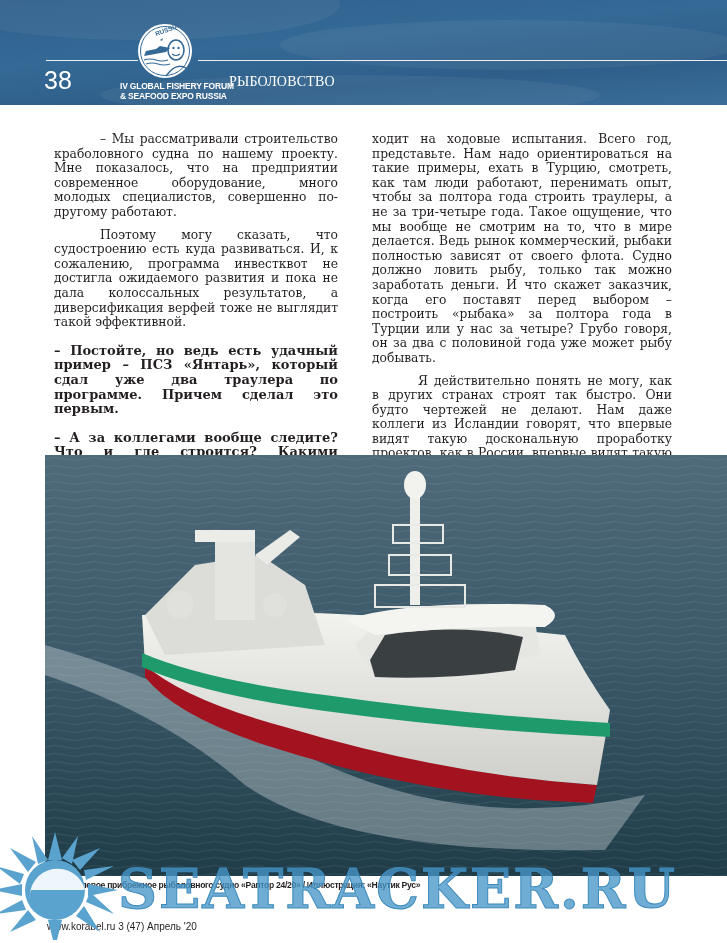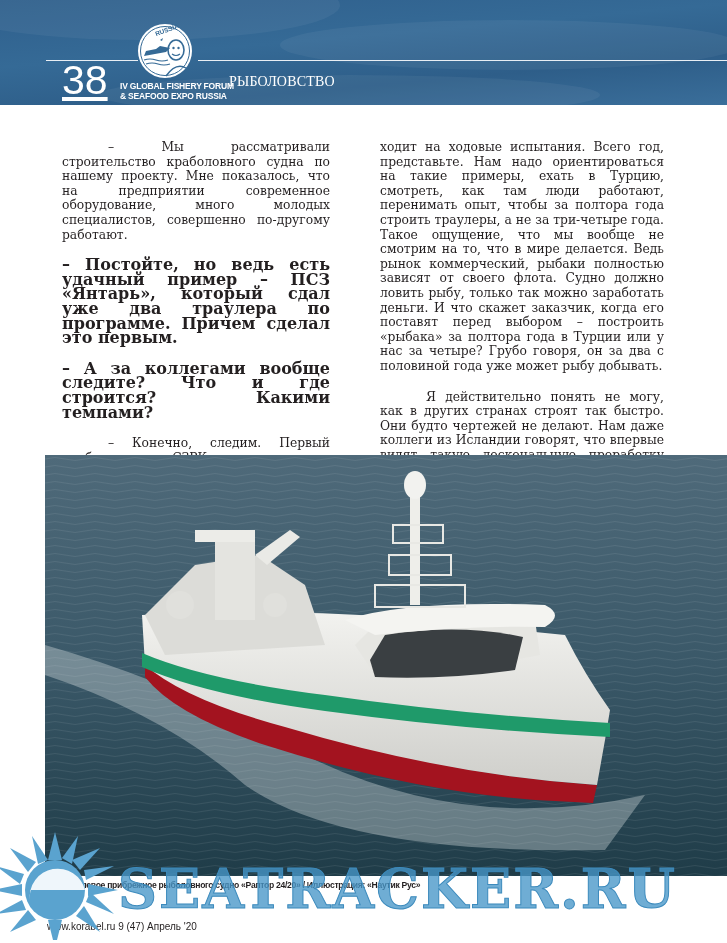--- a/index.html
+++ b/index.html
@@ -1,28 +1,28 @@
 <!DOCTYPE html>
 <html><head>
 <meta charset="utf-8">
 <style>
   html,body{margin:0;padding:0;}
   body{width:727px;height:943px;position:relative;overflow:hidden;background:#ffffff;font-family:"DejaVu Serif","Liberation Serif",serif;color:#231f20;}
   .header{position:absolute;left:0;top:0;width:727px;height:105px;background:linear-gradient(175deg,#2f5f8c 0%,#356a96 40%,#2e5e89 70%,#3a6e9a 100%);overflow:hidden;}
   .header .wave{position:absolute;border-radius:50%;background:rgba(255,255,255,0.05);}
   .header-line{position:absolute;top:60px;height:1px;background:#e8eef4;}
-  .page-number{position:absolute;left:62px;top:63px;font-family:"Liberation Sans",sans-serif;font-size:41px;color:#ffffff;letter-spacing:0px;line-height:34px;text-decoration:underline;}
+  .page-number{position:absolute;left:44px;top:63px;font-family:"Liberation Sans",sans-serif;font-size:25px;color:#ffffff;letter-spacing:0px;line-height:34px;}
   .logo{position:absolute;left:120px;top:22px;width:94px;height:82px;}
   .logo-badge{position:absolute;left:16px;top:0;width:58px;height:58px;}
   .logo-text{position:absolute;left:0;top:60px;width:94px;font-family:"Liberation Sans",sans-serif;font-weight:bold;font-size:8.5px;line-height:9.5px;color:#ffffff;text-align:left;letter-spacing:-0.2px;white-space:nowrap;}
   .section-title{position:absolute;left:229px;top:74px;font-family:Liberation Serif, serif;font-size:14px;color:#ffffff;letter-spacing:0.2px;}
   .col{position:absolute;font-size:12.3px;line-height:14.6px;text-align:justify;}
-  .col p{margin:16px;}
+  .col p{margin:8px;}
   .col .ind{text-indent:46px;}
-  .col .q{font-weight:bold;margin-top:14px;font-size:16px;}
+  .col .q{font-weight:bold;margin-top:14px;font-size:13px;}
   .col-left{left:46px;top:124px;width:300px;}
   .col-right{left:364px;top:124px;width:316px;}
   .photo{position:absolute;left:45px;top:455px;width:682px;height:421px;overflow:hidden;background:#2d4a5a;}
   .photo svg{display:block;}
   .caption{position:absolute;left:47px;top:880px;font-family:"Liberation Sans",sans-serif;font-weight:bold;font-size:8.6px;color:#231f20;letter-spacing:-0.3px;white-space:nowrap;}
   .footer{position:absolute;left:47px;top:921px;font-family:"Liberation Sans",sans-serif;font-size:10px;color:#231f20;white-space:nowrap;}
   .footer b{font-weight:normal;}
   .watermark{position:absolute;left:0;top:830px;width:727px;height:110px;pointer-events:none;}
   .watermark-text{position:absolute;left:118px;top:29px;font-family:"DejaVu Serif",serif;font-weight:bold;font-size:54px;letter-spacing:2px;color:rgba(70,150,200,0.78);-webkit-text-stroke:1px #3d8bbd;white-space:nowrap;line-height:60px;text-align:center;}
 </style>
@@ -59,20 +59,21 @@
       <div>IV GLOBAL FISHERY FORUM</div>
       <div>&amp; SEAFOOD EXPO RUSSIA</div>
     </div>
   </div>
 
   <div class="section-title">РЫБОЛОВСТВО</div>
 </div>
 
 <div class="col col-left">
   <p class="ind">– Мы рассматривали строительство краболовного судна по нашему проекту. Мне показалось, что на предприятии современное оборудование, много молодых специалистов, совершенно по-другому работают.</p>
+  <p class="ind">Поэтому могу сказать, что судостроению есть куда развиваться. И, к сожалению, программа инвестквот не достигла ожидаемого развития и пока не дала колоссальных результатов, а диверсификация верфей тоже не выглядит такой эффективной.</p>
   <p class="q">– Постойте, но ведь есть удачный пример – ПСЗ «Янтарь», который сдал уже два траулера по программе. Причем сделал это первым.</p>
   <p class="q">– А за коллегами вообще следите? Что и где строится? Какими темпами?</p>
   <p class="ind">– Конечно, следим. Первый краболов для «СЗРК», что они хотят строить в Нижнем Новгороде, уже построен в Турции. Год строили, и судно уже вы-</p>
 </div>
 
 <div class="col col-right">
   <p>ходит на ходовые испытания. Всего год, представьте. Нам надо ориентироваться на такие примеры, ехать в Турцию, смотреть, как там люди работают, перенимать опыт, чтобы за полтора года строить траулеры, а не за три-четыре года. Такое ощущение, что мы вообще не смотрим на то, что в мире делается. Ведь рынок коммерческий, рыбаки полностью зависят от своего флота. Судно должно ловить рыбу, только так можно заработать деньги. И что скажет заказчик, когда его поставят перед выбором – построить «рыбака» за полтора года в Турции или у нас за четыре? Грубо говоря, он за два с половиной года уже может рыбу добывать.</p>
   <p class="ind">Я действительно понять не могу, как в других странах строят так быстро. Они будто чертежей не делают. Нам даже коллеги из Исландии говорят, что впервые видят такую доскональную проработку проектов, как в России, впервые видят такую детально проработанную РКД.</p>
   <p class="ind">Еще считаю, что проектант должен очень тесно работать с верфью, быть единым целым. Ведь когда КБ при заводе существуют, они оперативно свои же замечания отрабатывают, быстро запускают в производство.</p>
 </div>
@@ -120,21 +121,21 @@
     <path d="M210 100 L245 75 L255 82 L222 110 Z" fill="#eaeae6"></path>
     <circle cx="135" cy="150" r="14" fill="#e0e0dc"></circle>
     <circle cx="230" cy="150" r="12" fill="#e0e0dc"></circle>
   </svg>
 </div>
 
 <div class="caption">Многоцелевое прибрежное рыболовного судно «Раптор 24/20» / Иллюстрация: «Наутик Рус»</div>
 
 <div class="footer">
   <span>www.korabel.ru</span>
-  <span>9 (47)</span>
+  <span>3 (47)</span>
   <b>Апрель '20</b>
 </div>
 
 <div class="watermark">
   <svg style="position:absolute;left:0;top:0;" width="120" height="110" viewBox="0 0 120 110">
     <g fill="#5aa3cf">
       <circle cx="55" cy="60" r="30"></circle>
       <path d="M55 2 L62 30 L48 30 Z"></path>
       <path d="M100 18 L80 40 L72 30 Z"></path>
       <path d="M118 60 L88 66 L88 54 Z"></path>

